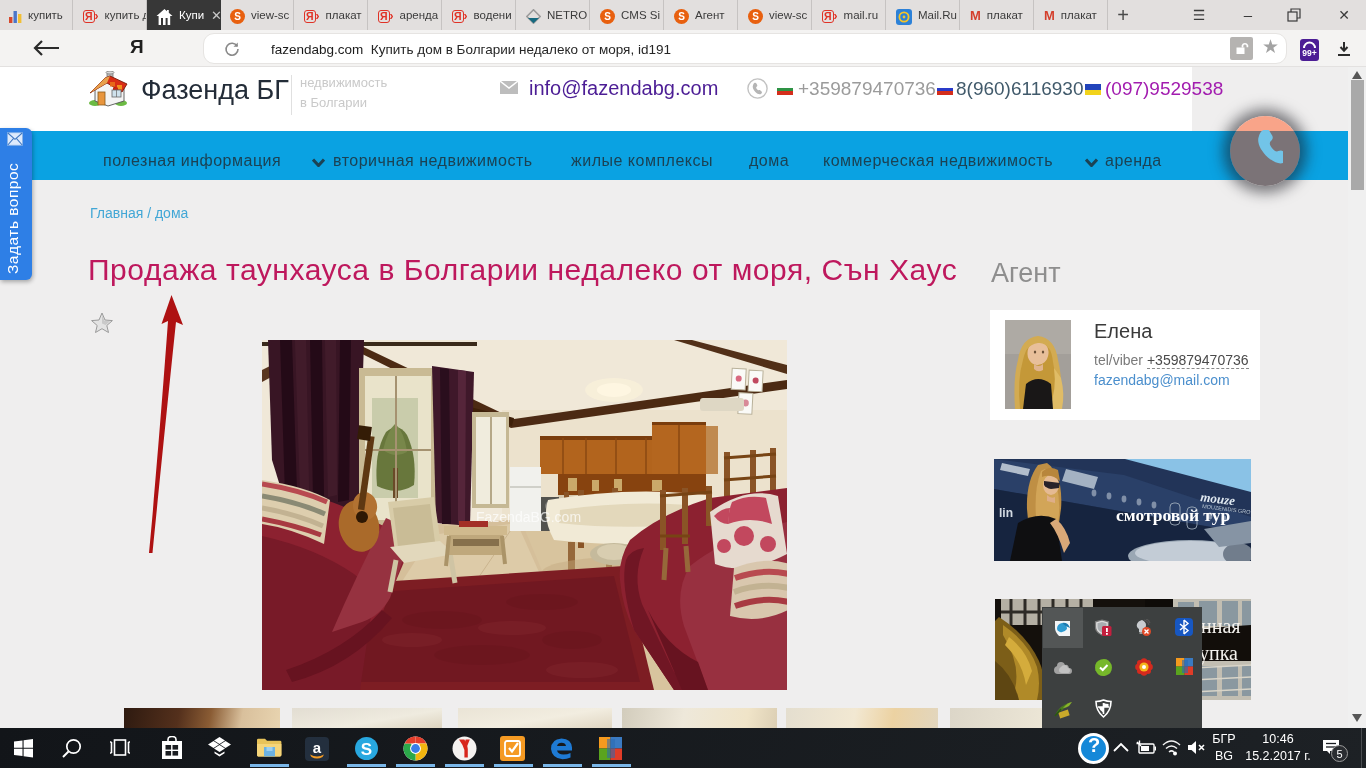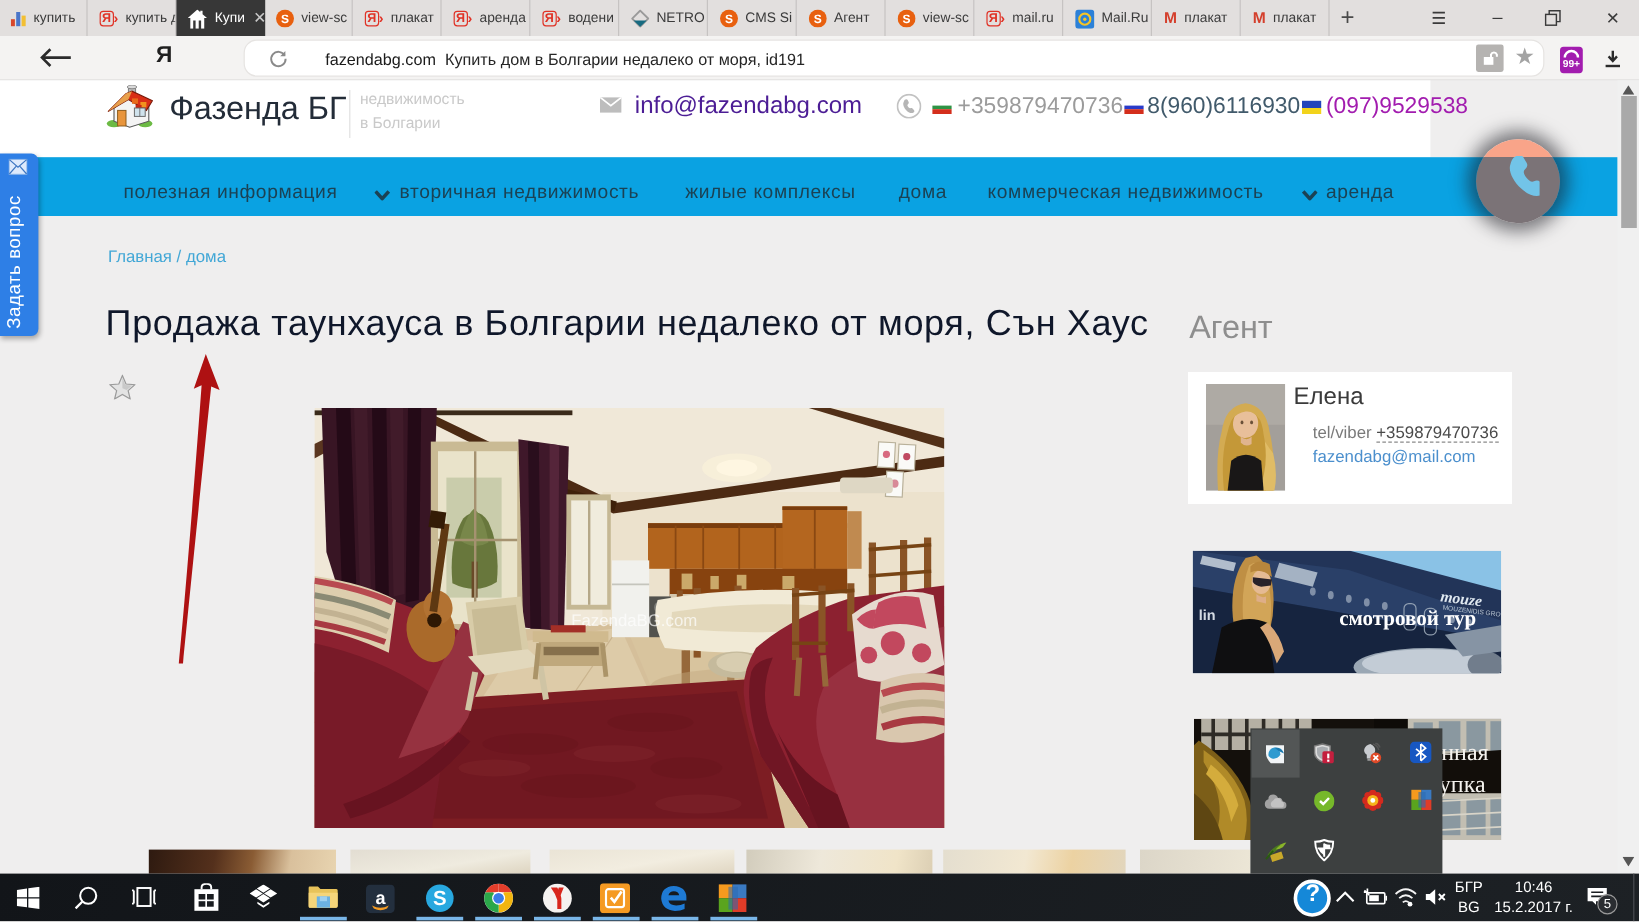--- a/index.html
+++ b/index.html
@@ -91,21 +91,21 @@
         </svg>
   <span class="urltxt">fazendabg.com&nbsp;&nbsp;<span style="color:#262626">Купить дом в Болгарии недалеко от моря, id191</span></span>
   <div class="ab" style="left:1026px;top:3px;width:23px;height:23px;background:#b5b3b1;border-radius:2px">
           <svg style="position:absolute;left:4px;top:4px" width="15" height="15" viewBox="0 0 15 15">
             <rect x="2.5" y="6.5" width="8" height="6.5" fill="#fff"></rect>
             <path d="M8.5 6.5 L8.5 4.5 A2.6 2.6 0 0 1 13.4 4.5 L13.4 6.2" stroke="#fff" stroke-width="1.7" fill="none"></path>
           </svg>
         </div>
   <div class="ab" style="left:1058px;top:1px;color:#a3a3a3;font-size:19px">★</div>
 </div>
-<div class="ab" style="left:1300px;top:9px;width:19px;height:22px;background:#a21caf;border-radius:3px">
+<div class="ab" style="left:1300px;top:9px;width:19px;height:22px;background:#4c1d95;border-radius:3px">
         <svg style="position:absolute;left:2px;top:1px" width="15" height="9" viewBox="0 0 15 9">
           <path d="M2 8 A5.5 5.5 0 0 1 13 8" stroke="#fff" stroke-width="2" fill="none"></path>
         </svg>
         <div style="position:absolute;left:0;top:9px;width:19px;text-align:center;font-size:8.5px;font-weight:bold;color:#fff">99+</div>
       </div>
 <svg class="ab" style="left:1337px;top:12px" width="14" height="15" viewBox="0 0 14 15">
         <path d="M7 0 L7 8 M3.5 5 L7 8.8 L10.5 5" stroke="#2b2b2b" stroke-width="2" fill="none"></path>
         <rect x="1" y="12" width="12" height="2" fill="#2b2b2b"></rect>
       </svg>
 </div>
@@ -179,21 +179,21 @@
 
 <div class="ab" style="left:0;top:128px;width:32px;height:152px;background:#2e7fe6;border-radius:0 6px 6px 0;box-shadow:1px 2px 4px rgba(0,0,0,0.3)">
 <svg style="position:absolute;left:7px;top:4px" width="16" height="14" viewBox="0 0 20 17">
         <rect x="0.7" y="0.7" width="18.6" height="15.6" fill="#ddeafc" stroke="#8ab4e8" stroke-width="1"></rect>
         <path d="M1 1 L10 9 L19 1 M1 16 L8 8 M19 16 L12 8" stroke="#3e77c2" stroke-width="1.3" fill="none"></path>
       </svg>
 <div style="position:absolute;left:4px;top:26px;width:24px;height:120px;color:#fff;font-size:15.5px;writing-mode:vertical-rl;transform:rotate(180deg);text-align:left;letter-spacing:0.5px">Задать вопрос</div>
 </div>
 <div id="content" class="ab" style="left:0;top:190px;width:1348px;height:538px">
 <div class="ab" style="left:90px;top:15px;font-size:14px;color:#42a7d6">Главная / дома</div>
-<div class="ab" style="left:88px;top:63px;font-size:30px;letter-spacing:0.55px;color:#0f172a">Продажа таунхауса в Болгарии недалеко от моря, Сън Хаус</div>
+<div class="ab" style="left:88px;top:63px;font-size:30px;letter-spacing:0.55px;color:#be185d">Продажа таунхауса в Болгарии недалеко от моря, Сън Хаус</div>
 <svg class="ab" style="left:91px;top:122px" width="22" height="21" viewBox="0 0 22 21">
         <path d="M11 1 L14 8 L21.4 8.6 L15.8 13.5 L17.5 20.5 L11 16.7 L4.5 20.5 L6.2 13.5 L0.6 8.6 L8 8 Z" fill="#e3e3e3" stroke="#9a9a9a" stroke-width="1"></path>
         <path d="M11 3 L13.4 8.8 L19 9.2 L14.6 13 L11 11.5 Z" fill="#c9c9c9"></path>
       </svg>
 <svg class="ab" style="left:140px;top:105px" width="45" height="260" viewBox="0 0 45 260">
         <path d="M31.5 0 L43 30 L36 27 C 30 84 18 202 12.5 258 L9 258 C 15 196 24 82 28 26 L21.5 29 Z" fill="#ae1112"></path>
       </svg>
 
 <svg class="ab" style="left:262px;top:150px" width="525" height="350" viewBox="0 0 525 350">
 <rect width="525" height="350" fill="#f0e8d8"></rect>
@@ -420,21 +420,21 @@
           <path d="M10 89 Q8 58 13 40 Q16 18 33 16 Q50 18 53 40 Q58 60 56 89 Z" fill="#d3ab52"></path>
           <path d="M15 89 Q12 60 18 40 Q22 22 34 20 Q46 23 48 42 Q53 64 50 89 Z" fill="#c49838"></path>
           <path d="M44 89 Q52 70 49 48 L56 58 Q60 74 57 89 Z" fill="#e0bc66"></path>
           <ellipse cx="33" cy="33" rx="10.5" ry="12" fill="#e8bf9a" transform="rotate(6 33 33)"></ellipse>
           <path d="M21 30 Q22 18 33 17 Q44 18 45 30 Q40 22 33 23 Q26 24 21 30 Z" fill="#d3ab52"></path>
           <path d="M29 44 Q34 48 38 44 L38 50 Q33 53 29 49 Z" fill="#e0b48e"></path>
           <path d="M18 89 L21 64 Q33 54 46 64 L48 89 Z" fill="#191717"></path>
           <ellipse cx="30" cy="32" rx="1.2" ry="1.6" fill="#6a5038"></ellipse>
           <ellipse cx="38" cy="32" rx="1.2" ry="1.6" fill="#6a5038"></ellipse>
         </svg>
-  <div class="ab" style="left:88px;top:10px;font-size:20px;color:#3a3a3a">Елена</div>
+  <div class="ab" style="left:104px;top:10px;font-size:20px;color:#3a3a3a">Елена</div>
   <div class="ab" style="left:104px;top:42px;font-size:14px;color:#7a7a7a">tel/viber <span style="color:#4a4a4a;border-bottom:1px dashed #8a8a8a">+359879470736</span></div>
   <div class="ab" style="left:104px;top:62px;font-size:14px;color:#4b8fcd">fazendabg@mail.com</div>
 </div>
 
 <svg class="ab" style="left:994px;top:269px" width="257" height="102" viewBox="0 0 257 102">
 <rect width="257" height="102" fill="#8ac2e6"></rect>
 <polygon points="0,0 131,0 257,33 257,102 0,102" fill="#223458"></polygon>
 <polygon points="0,0 130,16 257,58 257,75 0,30" fill="#2a4068"></polygon>
 <polygon points="0,30 257,75 257,102 0,102" fill="#16243f"></polygon>
 <g fill="#b9c4d2" opacity="0.6">

